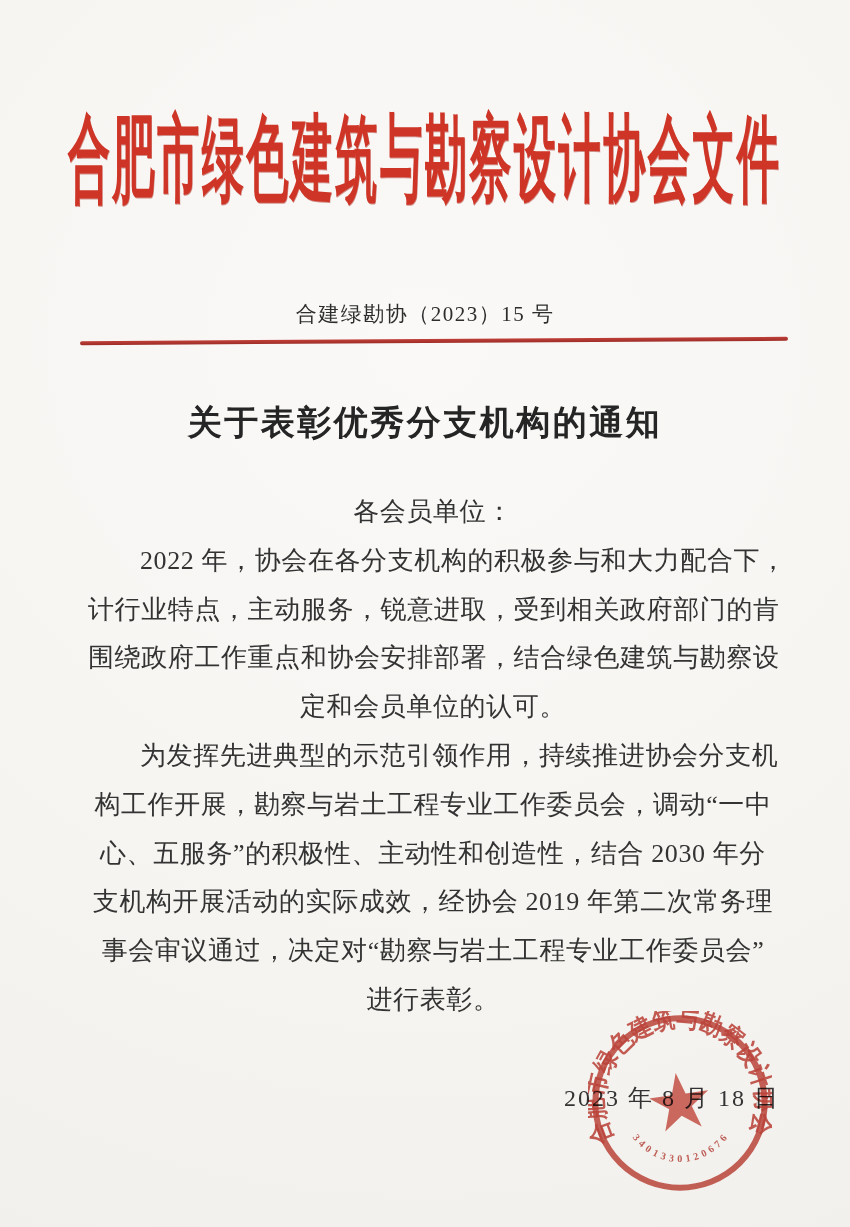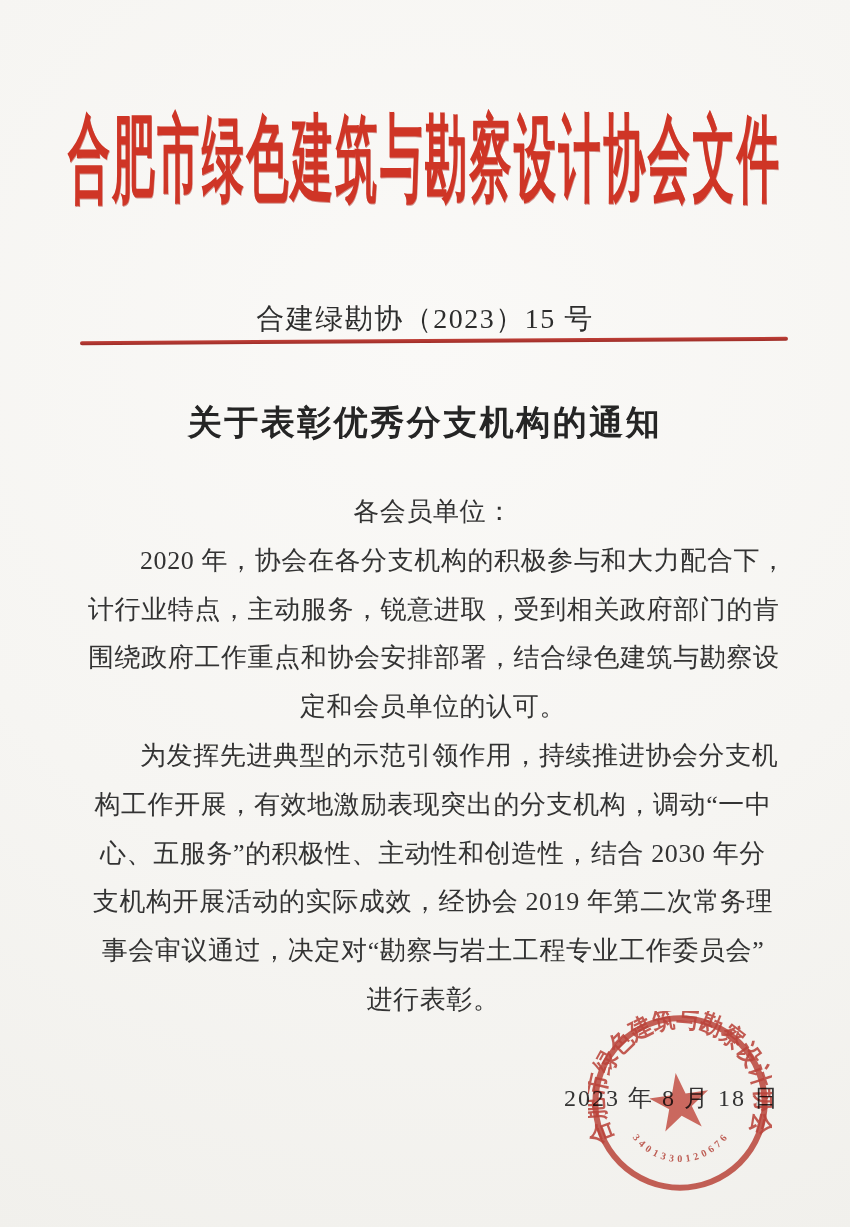--- a/index.html
+++ b/index.html
@@ -18,21 +18,21 @@
   .masthead-text {
     display:block; white-space:nowrap;
     font-size:42px; line-height:1; font-weight:bold;
     letter-spacing:2.6px; color:#cf3526;
     transform:scaleY(2.25); transform-origin:0 0;
     text-shadow:0.5px 0.5px 0 rgba(160,20,12,0.45);
   }
   
   .doc-number {
     position:absolute; left:0; top:300px; width:850px;
-    text-align:center; font-size:28px; letter-spacing:1.5px; color:#2d2d2d;
+    text-align:center; font-size:21px; letter-spacing:1.5px; color:#2d2d2d;
   }
   
   .red-rule {
     position:absolute; left:80px; top:339px; width:708px; height:4px;
     background:linear-gradient(#c04038,#9e2d28);
     border-radius:2px; transform:rotate(-0.35deg);
   }
   
   .doc-title {
     position:absolute; left:0; top:400px; width:850px;
@@ -69,26 +69,26 @@
   </div>
 
   <div class="doc-number">合建绿勘协（2023）15 号</div>
 
   <div class="red-rule"></div>
 
   <div class="doc-title">关于表彰优秀分支机构的通知</div>
 
   <div class="body-block">
     <div class="line">各会员单位：</div>
-    <div class="line indent">2020 年，协会在各分支机构的积极参与和大力配合下，</div>
+    <div class="line indent">2022 年，协会在各分支机构的积极参与和大力配合下，</div>
     <div class="line">计行业特点，主动服务，锐意进取，受到相关政府部门的肯</div>
     <div class="line">围绕政府工作重点和协会安排部署，结合绿色建筑与勘察设</div>
     <div class="line">定和会员单位的认可。</div>
     <div class="line indent">为发挥先进典型的示范引领作用，持续推进协会分支机</div>
-    <div class="line">构工作开展，有效地激励表现突出的分支机构，调动“一中</div>
+    <div class="line">构工作开展，勘察与岩土工程专业工作委员会，调动“一中</div>
     <div class="line">心、五服务”的积极性、主动性和创造性，结合 2030 年分</div>
     <div class="line">支机构开展活动的实际成效，经协会 2019 年第二次常务理</div>
     <div class="line">事会审议通过，决定对“勘察与岩土工程专业工作委员会”</div>
     <div class="line">进行表彰。</div>
   </div>
 
   <div class="doc-date">2023 年 8 月 18 日</div>
 
   <div class="seal">
     <svg viewBox="0 0 200 200">

